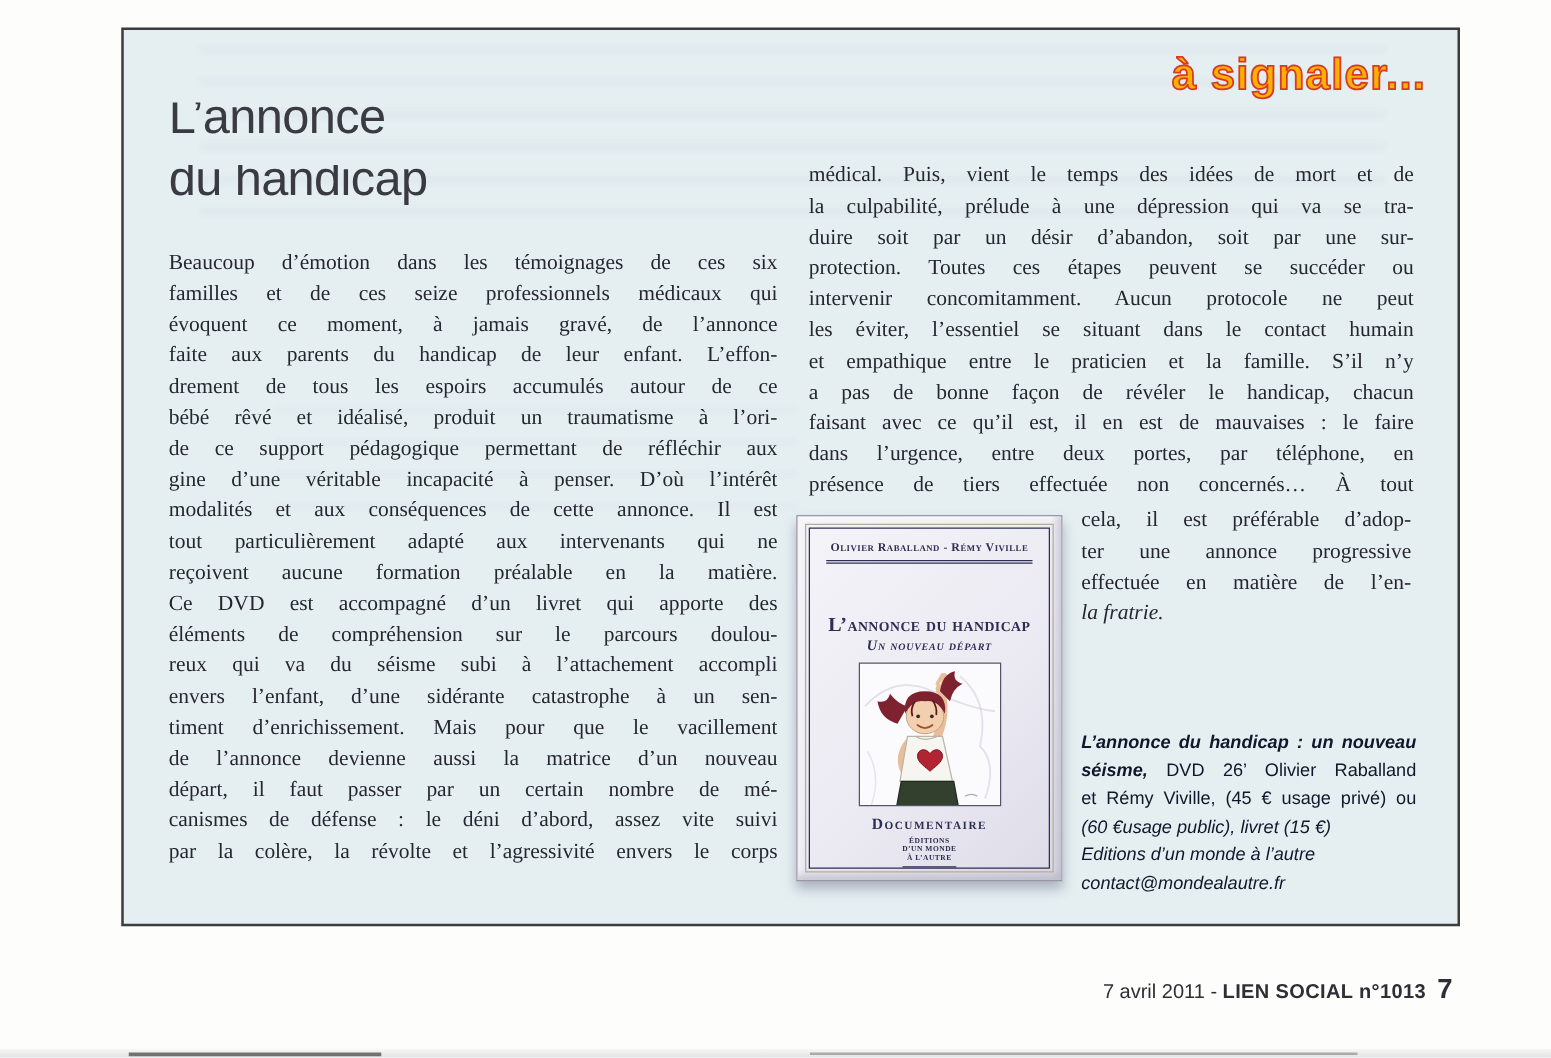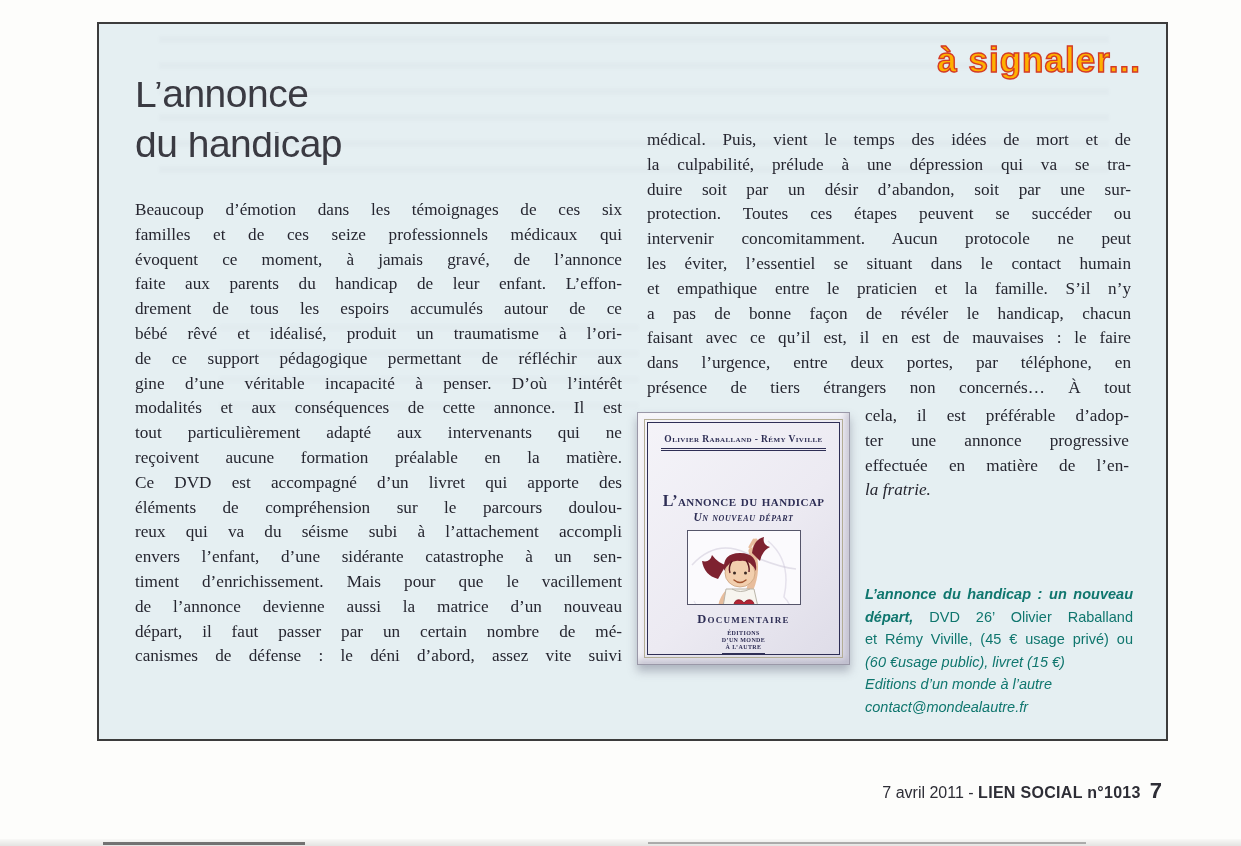--- a/index.html
+++ b/index.html
@@ -47,21 +47,21 @@
     height:24.8px;line-height:24.8px;
     text-align:justify;text-align-last:justify;
     overflow:hidden;white-space:normal;
   }
   .no-just{text-align-last:left;font-style:italic;}
   .col-left{left:36px;top:174px;width:487px;}
   .col-right{left:548px;top:104px;width:484px;}
   .col-wrap{left:766px;top:380px;width:264px;}
   
   .dvd-cover{
-    position:absolute;left:538px;top:388px;width:213px;height:253px;
+    position:absolute;left:538px;top:388px;width:213px;height:293px;
     background:linear-gradient(135deg,#f5f4f9 0%,#eceaf2 55%,#dddbe7 100%);
     border:1px solid #9a98a8;
     box-shadow:inset -3px -4px 7px rgba(110,110,135,.30), inset 2px 2px 4px rgba(255,255,255,.8), 0 6px 9px rgba(70,70,95,.35);
     box-sizing:border-box;
   }
   .dvd-frame{
     position:absolute;inset:9px;border:1px solid #2e2e55;
     outline:1px solid #b3ad95;outline-offset:2px;
     display:flex;flex-direction:column;align-items:center;
     font-family:"Liberation Serif","DejaVu Serif",serif;
@@ -81,21 +81,21 @@
   }
   .dvd-genre{font-variant:small-caps;font-weight:700;font-size:12.5px;letter-spacing:1.2px;margin-top:7px;}
   .dvd-publisher{
     margin-top:3px;text-align:center;font-size:6px;line-height:7px;
     text-transform:uppercase;letter-spacing:.4px;font-weight:700;
     border-bottom:1px solid #2e2e55;padding-bottom:2px;
   }
   
   .caption{
     position:absolute;left:766px;top:559px;width:268px;
-    font-size:14.5px;color:#0f766e;letter-spacing:0;
+    font-size:14.5px;color:#0f172a;letter-spacing:0;
   }
   .cap-line{height:22.6px;line-height:22.6px;text-align:justify;text-align-last:justify;overflow:hidden;}
   .cap-line.no-just{text-align-last:left;}
   .cap-bold{font-weight:700;font-style:italic;}
   
   .footer{
     position:absolute;right:79px;top:778px;
     font-size:16px;color:#2e2e36;white-space:nowrap;
   }
   .footer-journal{font-weight:700;letter-spacing:.3px;}
@@ -134,34 +134,35 @@
       <div class="tline">tout particulièrement adapté aux intervenants qui ne</div>
       <div class="tline">reçoivent aucune formation préalable en la matière.</div>
       <div class="tline">Ce DVD est accompagné d’un livret qui apporte des</div>
       <div class="tline">éléments de compréhension sur le parcours doulou-</div>
       <div class="tline">reux qui va du séisme subi à l’attachement accompli</div>
       <div class="tline">envers l’enfant, d’une sidérante catastrophe à un sen-</div>
       <div class="tline">timent d’enrichissement. Mais pour que le vacillement</div>
       <div class="tline">de l’annonce devienne aussi la matrice d’un nouveau</div>
       <div class="tline">départ, il faut passer par un certain nombre de mé-</div>
       <div class="tline">canismes de défense : le déni d’abord, assez vite suivi</div>
+      <div class="tline">par la colère, la révolte et l’agressivité envers le corps</div>
     </div>
 
   <div class="col col-right">
       <div class="tline">médical. Puis, vient le temps des idées de mort et de</div>
       <div class="tline">la culpabilité, prélude à une dépression qui va se tra-</div>
       <div class="tline">duire soit par un désir d’abandon, soit par une sur-</div>
       <div class="tline">protection. Toutes ces étapes peuvent se succéder ou</div>
       <div class="tline">intervenir concomitamment. Aucun protocole ne peut</div>
       <div class="tline">les éviter, l’essentiel se situant dans le contact humain</div>
       <div class="tline">et empathique entre le praticien et la famille. S’il n’y</div>
       <div class="tline">a pas de bonne façon de révéler le handicap, chacun</div>
       <div class="tline">faisant avec ce qu’il est, il en est de mauvaises : le faire</div>
       <div class="tline">dans l’urgence, entre deux portes, par téléphone, en</div>
-      <div class="tline">présence de tiers étrangers non concernés… À tout</div>
+      <div class="tline">présence de tiers effectuée non concernés… À tout</div>
     </div>
 
   <div class="col col-wrap">
       <div class="tline">cela, il est préférable d’adop-</div>
       <div class="tline">ter une annonce progressive</div>
       <div class="tline">effectuée en matière de l’en-</div>
       <div class="tline no-just">la fratrie.</div>
     </div>
 
   <div class="dvd-cover">
@@ -211,21 +212,21 @@
       <div class="dvd-publisher">
           <div class="publine">Éditions</div>
           <div class="publine">d’un monde</div>
           <div class="publine">à l’autre</div>
         </div>
     </div>
   </div>
 
   <div class="caption">
       <div class="cap-line"><span class="cap-bold">L’annonce du handicap : un nouveau</span></div>
-      <div class="cap-line"><span class="cap-bold">départ,</span> DVD 26’ Olivier Raballand</div>
+      <div class="cap-line"><span class="cap-bold">séisme,</span> DVD 26’ Olivier Raballand</div>
       <div class="cap-line">et Rémy Viville, (45 € usage privé) ou</div>
       <div class="cap-line no-just">(60 €usage public), livret (15 €)</div>
       <div class="cap-line no-just">Editions d’un monde à l’autre</div>
       <div class="cap-line no-just">contact@mondealautre.fr</div>
     </div>
 
 </div>
 
 <div class="footer">
   <span>7 avril 2011 - </span><span class="footer-journal">LIEN SOCIAL n°1013</span><span class="footer-page">7</span>

